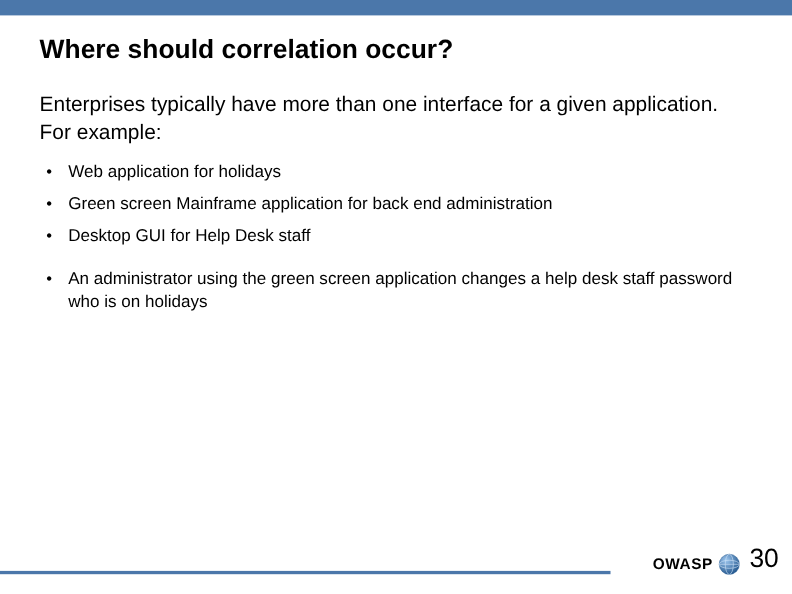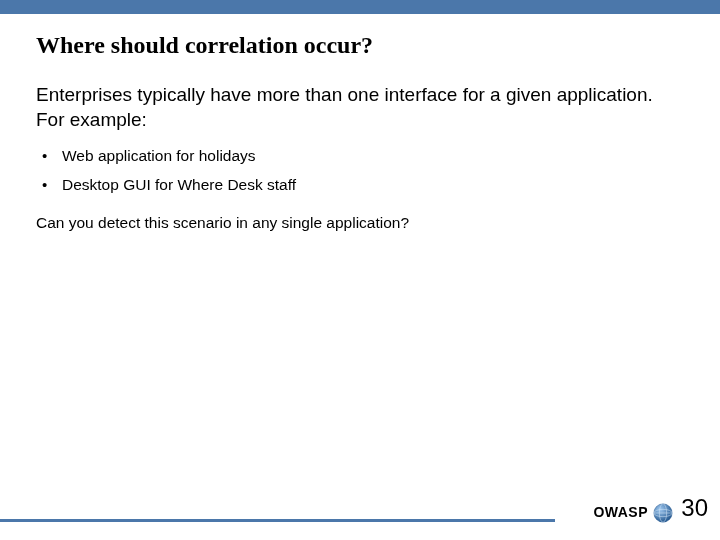--- a/index.html
+++ b/index.html
@@ -1,19 +1,19 @@
 <!DOCTYPE html>
 <html><head>
 <meta charset="utf-8">
 <style>
   html,body{margin:0;padding:0}
   body{width:720px;height:540px;background:#fff;font-family:Verdana,Geneva,sans-serif;color:#000;position:relative;overflow:hidden}
   .topbar{background:#4b77aa;height:14px;width:100%}
   .content{padding:10px 36px 0 36px}
-  h1{font-family:Liberation Serif, serif;font-weight:700;font-size:24px;margin:8px 0 24px 0;color:#000}
+  h1{font-family:Liberation Sans, sans-serif;font-weight:700;font-size:24px;margin:8px 0 24px 0;color:#000}
   .intro{font-size:19px;line-height:1.3;margin:0 0 14px 0}
   ul.bullets{margin:0 0 18px 0;padding:0;list-style:none}
   ul.bullets li{font-size:15.5px;line-height:1.35;margin:0 0 8px 0;padding-left:26px;position:relative}
   ul.bullets li::before{content:"•";position:absolute;left:6px;top:0;font-size:15px;color:#000}
   .sub{font-size:15.5px;margin:6px 0 10px 0}
   .footer{position:absolute;bottom:18px;left:0;width:100%}
   .footline{height:3px;background:#4b77aa;width:555px}
   .owasp{position:absolute;right:72px;bottom:2px;font-weight:700;color:#000000;font-size:14px;font-family:Arial,Helvetica,sans-serif;letter-spacing:.5px}
   .globe{position:absolute;right:46px;bottom:-2px;width:22px;height:22px}
   .pagenum{position:absolute;right:12px;bottom:0;font-size:24px;color:#000}
@@ -23,28 +23,29 @@
 
 <div class="topbar"></div>
 
 <div class="content">
   <h1>Where should correlation occur?</h1>
 
   <p class="intro">Enterprises typically have more than one interface for a given application. For example:</p>
 
   <ul class="bullets">
     <li>Web application for holidays</li>
-    <li>Desktop GUI for Where Desk staff</li>
+    <li>Green screen Mainframe application for back end administration</li>
+    <li>Desktop GUI for Help Desk staff</li>
   </ul>
 
 
   <ul class="bullets">
+    <li>An administrator using the green screen application changes a help desk staff password who is on holidays</li>
   </ul>
 
-  <p class="sub">Can you detect this scenario in any single application?</p>
 </div>
 
 <div class="footer">
   <div class="footline"></div>
   <span class="owasp">OWASP</span>
   <span class="globe">
     <svg viewBox="0 0 24 24" width="22" height="22">
       <defs>
         <radialGradient id="g" cx="35%" cy="30%" r="70%">
           <stop offset="0%" stop-color="#9ec7ef"></stop>

